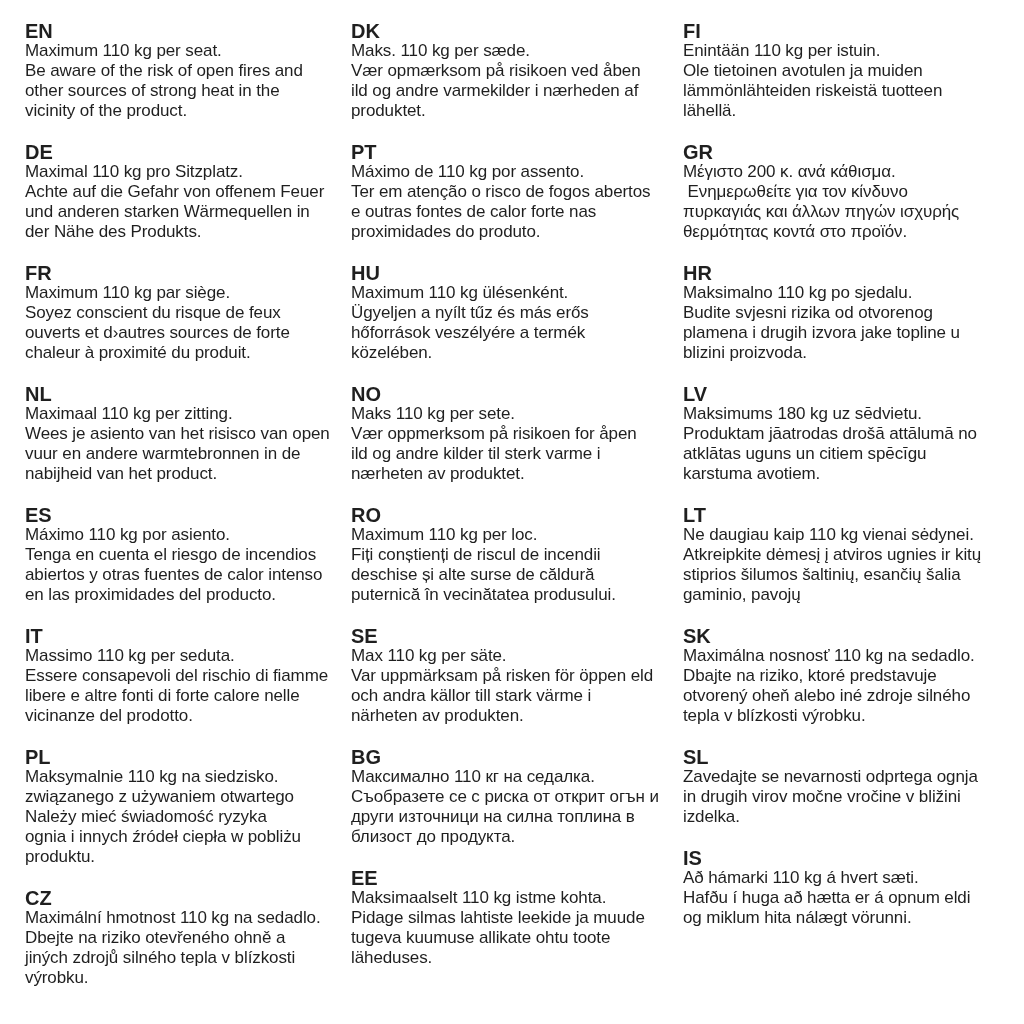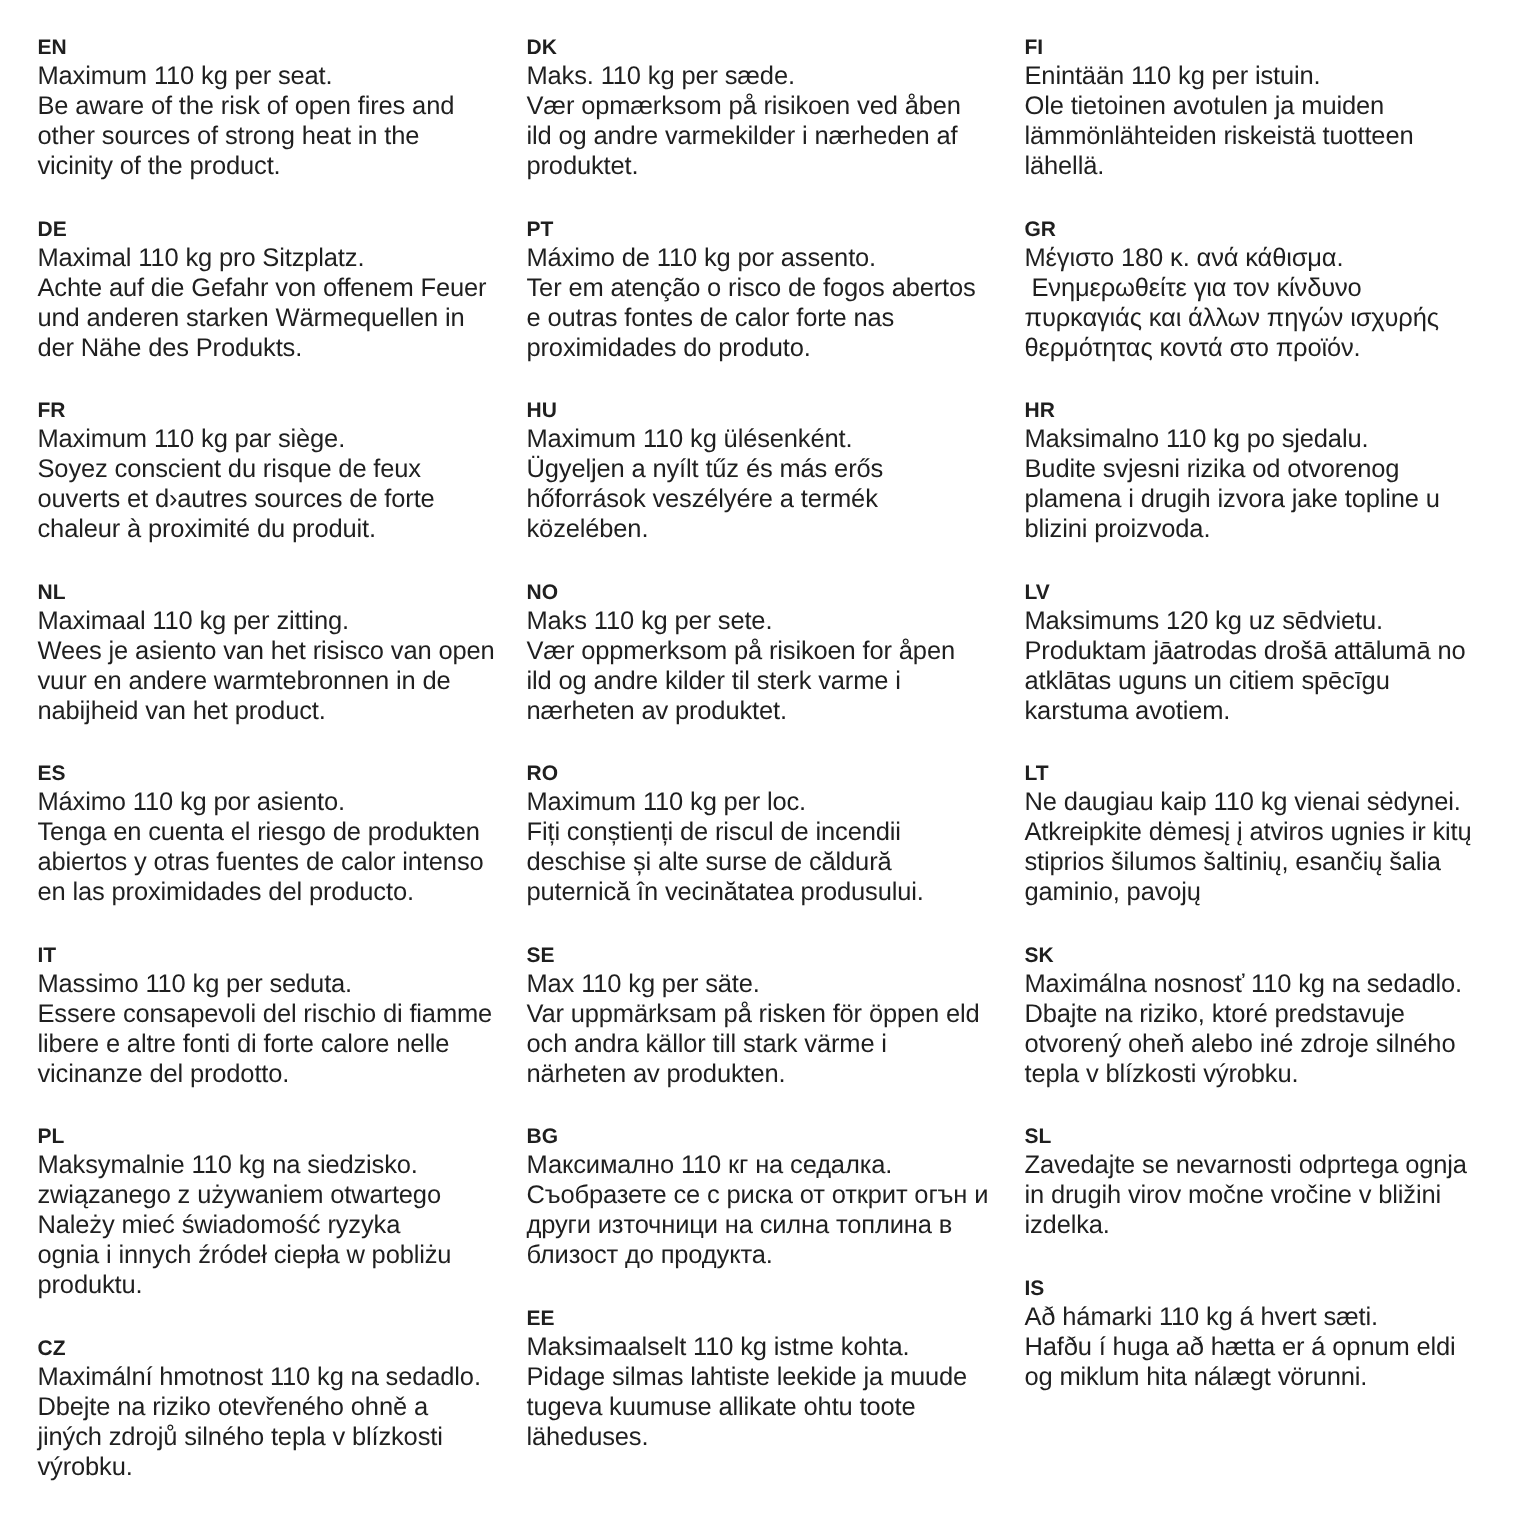--- a/index.html
+++ b/index.html
@@ -23,21 +23,21 @@
     position: absolute;
     top: 21px;
   }
   .col-1 { left: 25px;  width: 322px; }
   .col-2 { left: 351px; width: 328px; }
   .col-3 { left: 683px; width: 338px; }
   .block {
     margin: 0 0 21px 0;
   }
   .lang-code {
-    font-size: 14px;
+    font-size: 20px;
     line-height: 20px;
     font-weight: bold;
     margin: 0;
     white-space: pre;
   }
   .line {
     font-size: 17px;
     line-height: 20px;
     white-space: pre;
     letter-spacing: -0.1px;
@@ -72,21 +72,21 @@
       <article class="block">
         <h2 class="lang-code">NL</h2>
         <div class="line">Maximaal 110 kg per zitting.</div>
         <div class="line">Wees je asiento van het risisco van open</div>
         <div class="line">vuur en andere warmtebronnen in de</div>
         <div class="line">nabijheid van het product.</div>
       </article>
       <article class="block">
         <h2 class="lang-code">ES</h2>
         <div class="line">Máximo 110 kg por asiento.</div>
-        <div class="line">Tenga en cuenta el riesgo de produkten</div>
+        <div class="line">Tenga en cuenta el riesgo de incendios</div>
         <div class="line">abiertos y otras fuentes de calor intenso</div>
         <div class="line">en las proximidades del producto.</div>
       </article>
       <article class="block">
         <h2 class="lang-code">IT</h2>
         <div class="line">Massimo 110 kg per seduta.</div>
         <div class="line">Essere consapevoli del rischio di fiamme</div>
         <div class="line">libere e altre fonti di forte calore nelle</div>
         <div class="line">vicinanze del prodotto.</div>
       </article>
@@ -167,35 +167,35 @@
   <section class="col col-3">
       <article class="block">
         <h2 class="lang-code">FI</h2>
         <div class="line">Enintään 110 kg per istuin.</div>
         <div class="line">Ole tietoinen avotulen ja muiden</div>
         <div class="line">lämmönlähteiden riskeistä tuotteen</div>
         <div class="line">lähellä.</div>
       </article>
       <article class="block">
         <h2 class="lang-code">GR</h2>
-        <div class="line">Μέγιστο 180 κ. ανά κάθισμα.</div>
+        <div class="line">Μέγιστο 200 κ. ανά κάθισμα.</div>
         <div class="line"> Ενημερωθείτε για τον κίνδυνο</div>
         <div class="line">πυρκαγιάς και άλλων πηγών ισχυρής</div>
         <div class="line">θερμότητας κοντά στο προϊόν.</div>
       </article>
       <article class="block">
         <h2 class="lang-code">HR</h2>
         <div class="line">Maksimalno 110 kg po sjedalu.</div>
         <div class="line">Budite svjesni rizika od otvorenog</div>
         <div class="line">plamena i drugih izvora jake topline u</div>
         <div class="line">blizini proizvoda.</div>
       </article>
       <article class="block">
         <h2 class="lang-code">LV</h2>
-        <div class="line">Maksimums 120 kg uz sēdvietu.</div>
+        <div class="line">Maksimums 180 kg uz sēdvietu.</div>
         <div class="line">Produktam jāatrodas drošā attālumā no</div>
         <div class="line">atklātas uguns un citiem spēcīgu</div>
         <div class="line">karstuma avotiem.</div>
       </article>
       <article class="block">
         <h2 class="lang-code">LT</h2>
         <div class="line">Ne daugiau kaip 110 kg vienai sėdynei.</div>
         <div class="line">Atkreipkite dėmesį į atviros ugnies ir kitų</div>
         <div class="line">stiprios šilumos šaltinių, esančių šalia</div>
         <div class="line">gaminio, pavojų</div>

